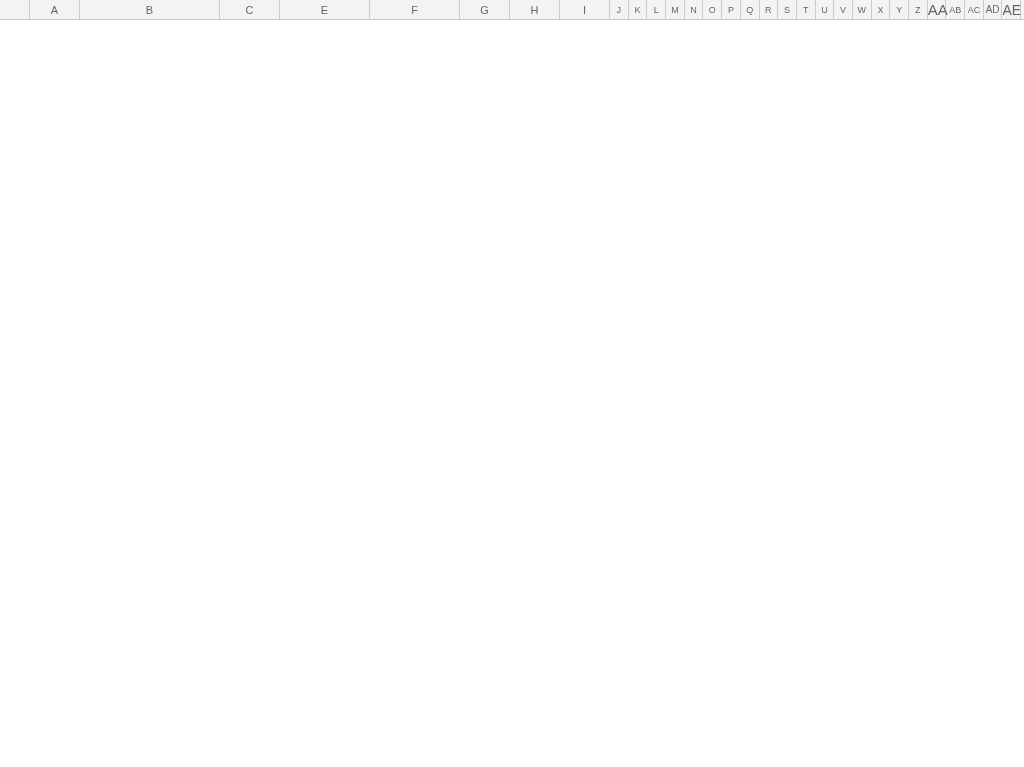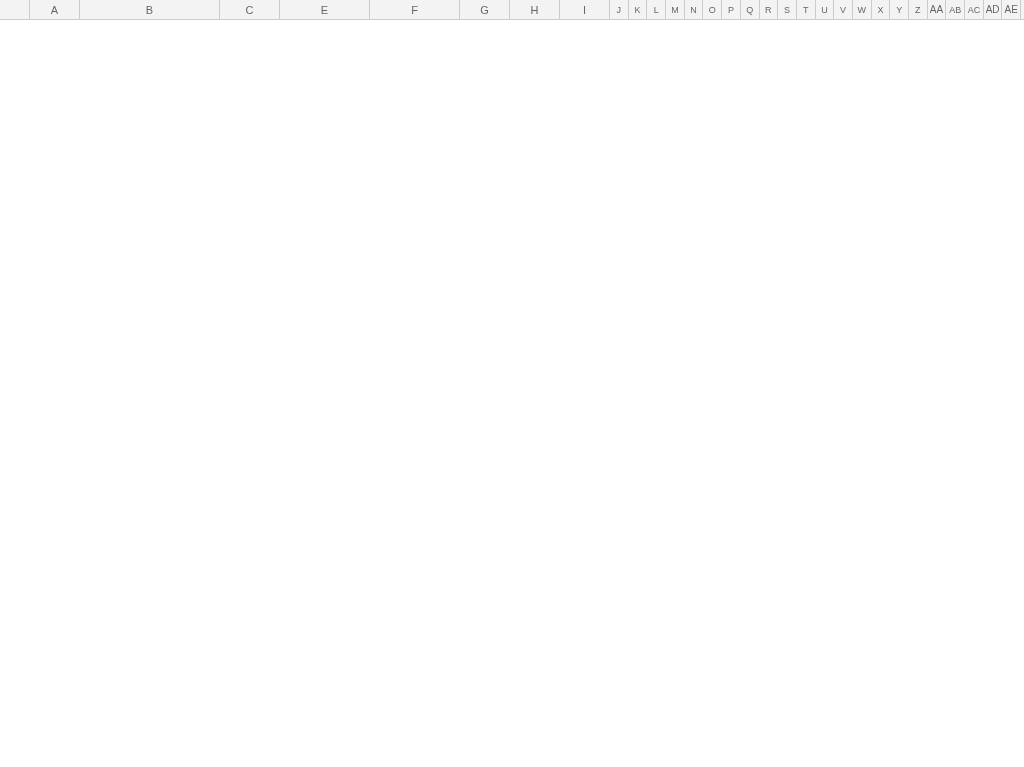--- a/index.html
+++ b/index.html
@@ -95,25 +95,25 @@
       <div style="width: 18.7px; font-size: 9px;">Q</div>
       <div style="width: 18.7px; font-size: 9px;">R</div>
       <div style="width: 18.7px; font-size: 9px;">S</div>
       <div style="width: 18.7px; font-size: 9px;">T</div>
       <div style="width: 18.7px; font-size: 9px;">U</div>
       <div style="width: 18.7px; font-size: 9px;">V</div>
       <div style="width: 18.7px; font-size: 9px;">W</div>
       <div style="width: 18.7px; font-size: 9px;">X</div>
       <div style="width: 18.7px; font-size: 9px;">Y</div>
       <div style="width: 18.7px; font-size: 9px;">Z</div>
-      <div style="width: 18.7px; font-size: 10px;">AA</div>
+      <div style="width: 18.7px; font-size: 15px;">AA</div>
       <div style="width: 18.7px; font-size: 9px;">AB</div>
       <div style="width: 18.7px; font-size: 9px;">AC</div>
       <div style="width: 18.7px; font-size: 10px;">AD</div>
-      <div style="width: 18.7px; font-size: 10px;">AE</div>
+      <div style="width: 18.7px; font-size: 14px;">AE</div>
     </div>
 
   <div class="rowhdr" id="rowhdr">
       <div class="tall">1</div>
       <div>2</div>
       <div class="short">3</div>
       <div>4</div>
       <div>5</div>
       <div class="short">6</div>
       <div class="tall">7</div>

